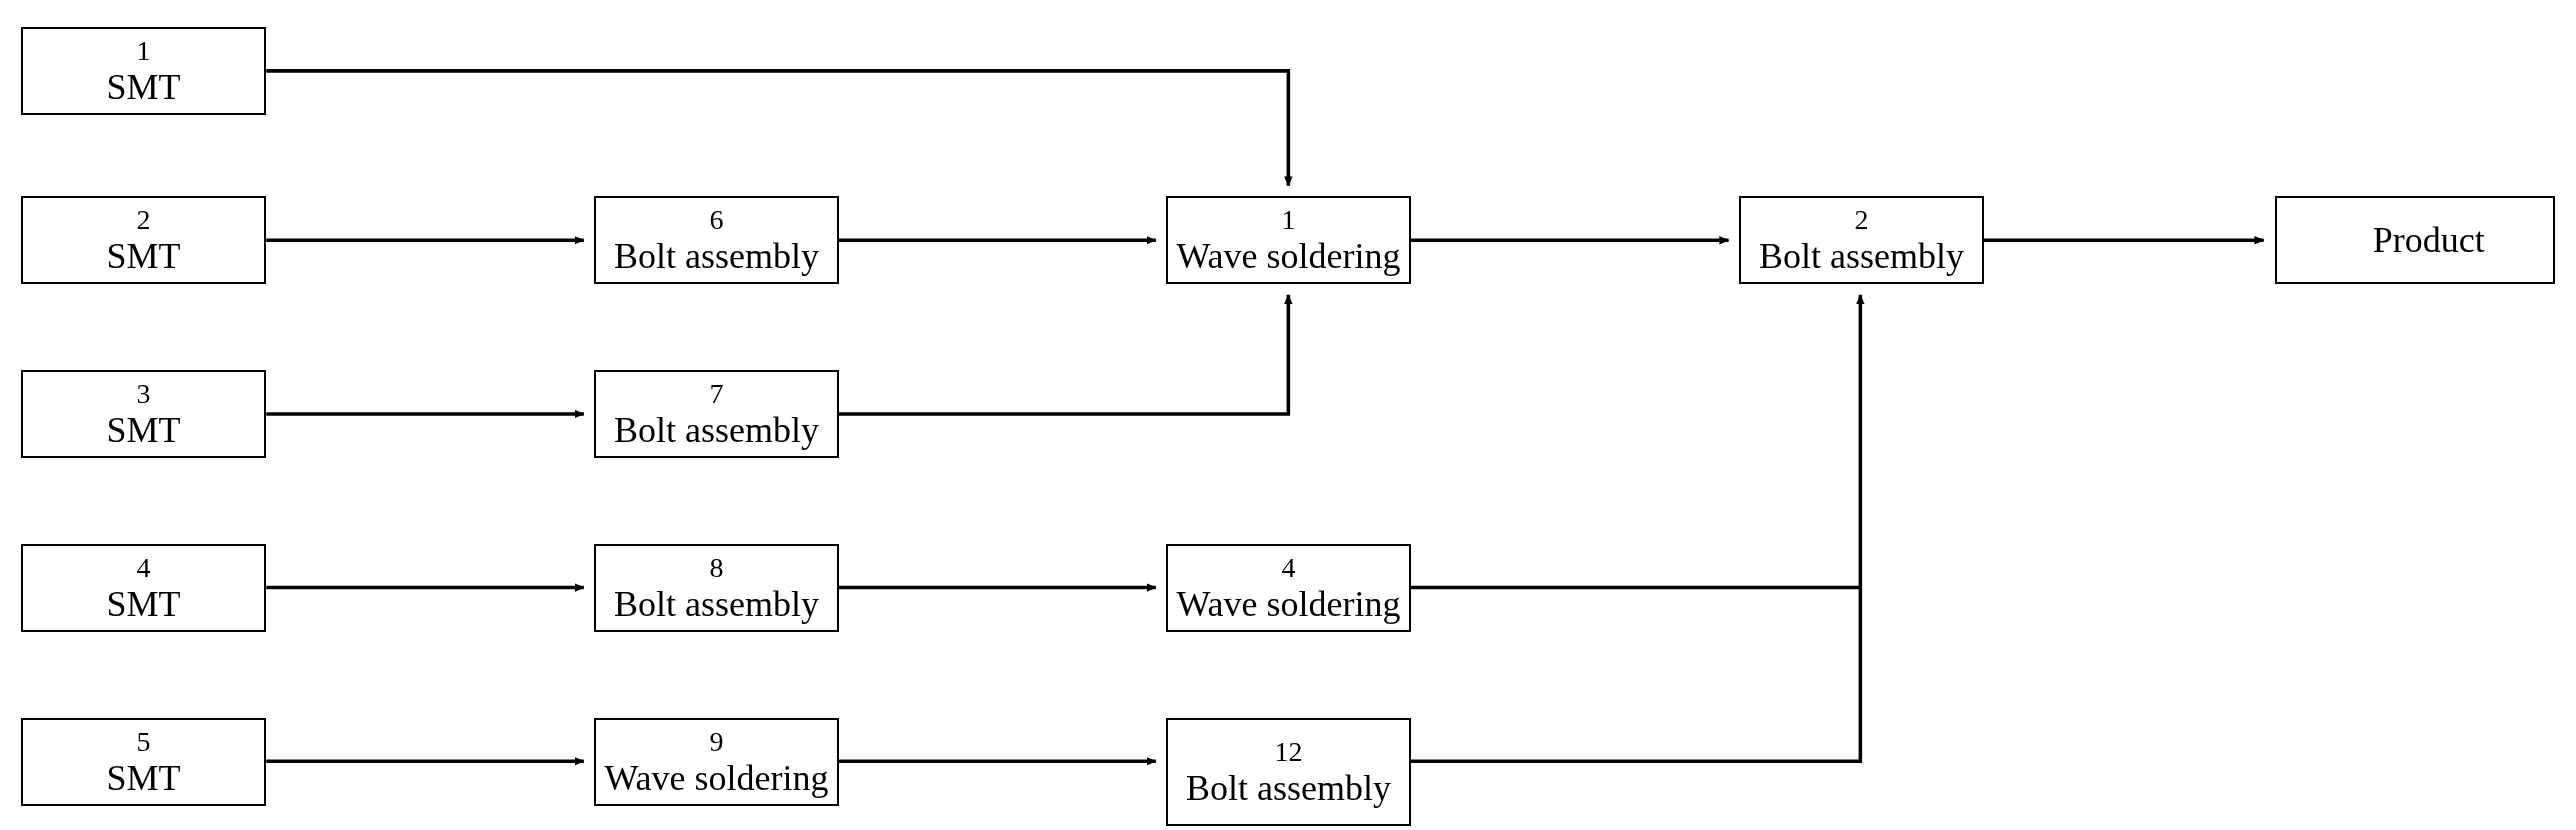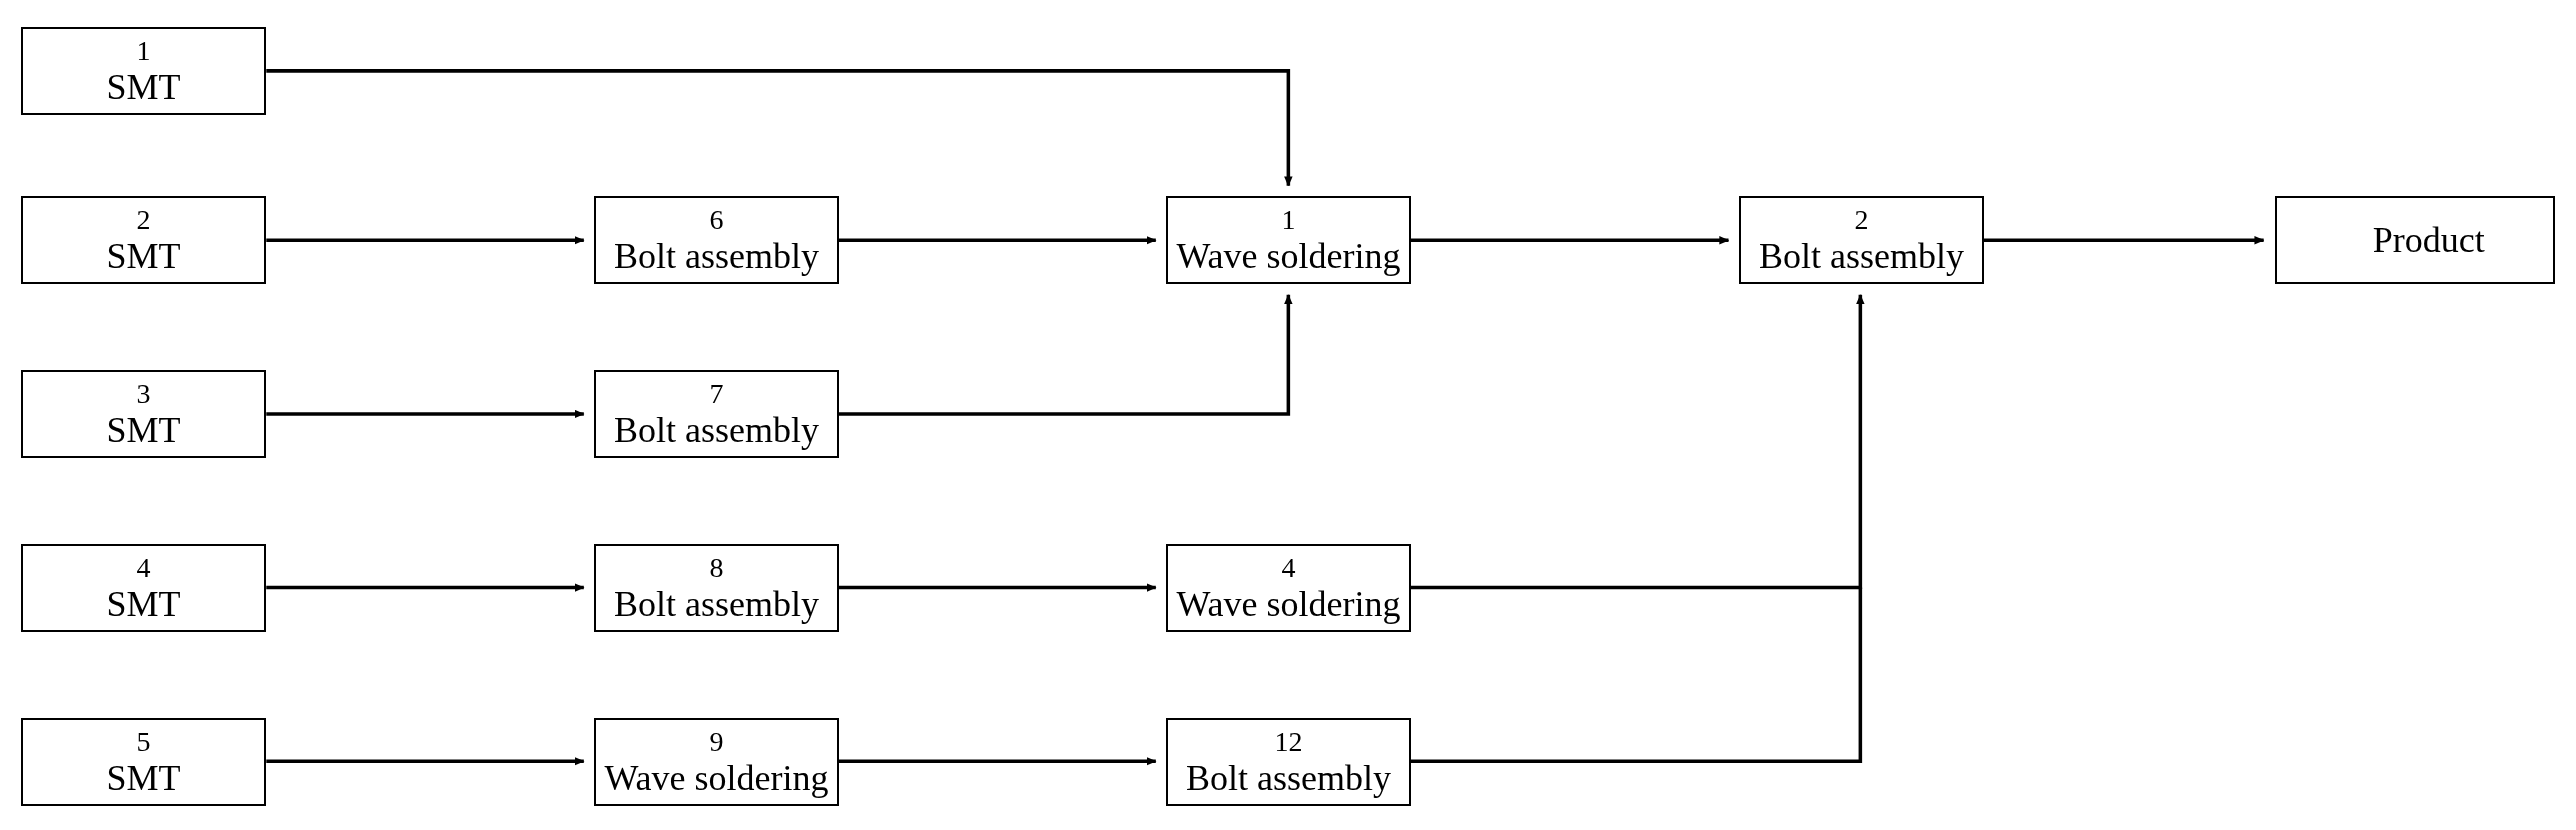--- a/index.html
+++ b/index.html
@@ -136,21 +136,21 @@
     <span class="node-label">Wave soldering</span>
   </div>
   <div class="node" style="left: 1166px; top: 196px; width: 245px; height: 88px; border-color: rgb(0, 0, 0); background: rgb(255, 255, 255);">
     <span class="node-id">1</span>
     <span class="node-label">Wave soldering</span>
   </div>
   <div class="node" style="left: 1166px; top: 544px; width: 245px; height: 88px; border-color: rgb(0, 0, 0); background: rgb(255, 255, 255);">
     <span class="node-id">4</span>
     <span class="node-label">Wave soldering</span>
   </div>
-  <div class="node" style="left: 1166px; top: 718px; width: 245px; height: 88px; border-color: rgb(0, 0, 0); background: rgb(255, 255, 255);">
+  <div class="node" style="left: 1166px; top: 718px; width: 245px; height: 108px; border-color: rgb(0, 0, 0); background: rgb(255, 255, 255);">
     <span class="node-id">12</span>
     <span class="node-label">Bolt assembly</span>
   </div>
   <div class="node" style="left: 1739px; top: 196px; width: 245px; height: 88px; border-color: rgb(0, 0, 0); background: rgb(255, 255, 255);">
     <span class="node-id">2</span>
     <span class="node-label">Bolt assembly</span>
   </div>
   <div class="node single" style="left: 2275px; top: 196px; width: 280px; height: 88px; border-color: rgb(0, 0, 0); background: rgb(255, 255, 255); padding-left: 32px;">
 
     <span class="node-label">Product</span>

